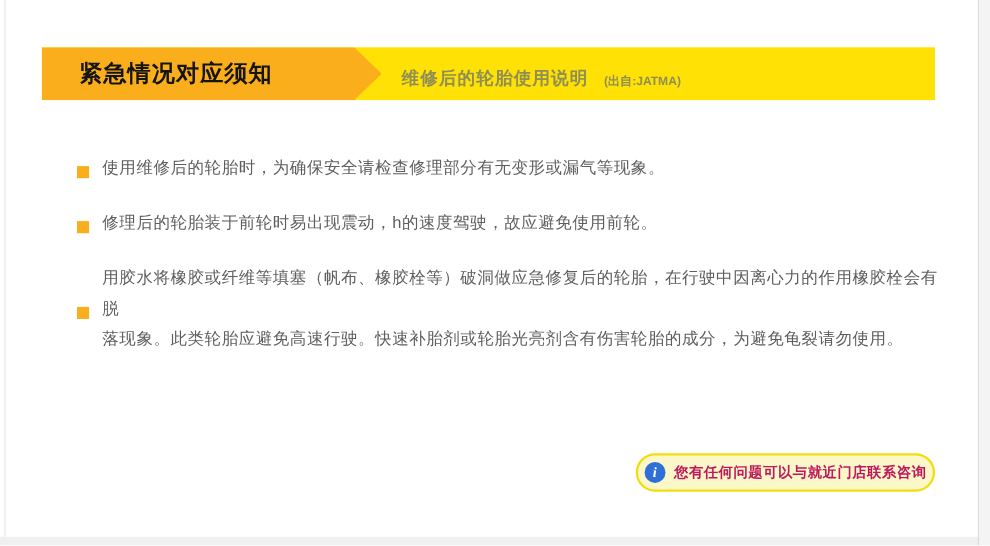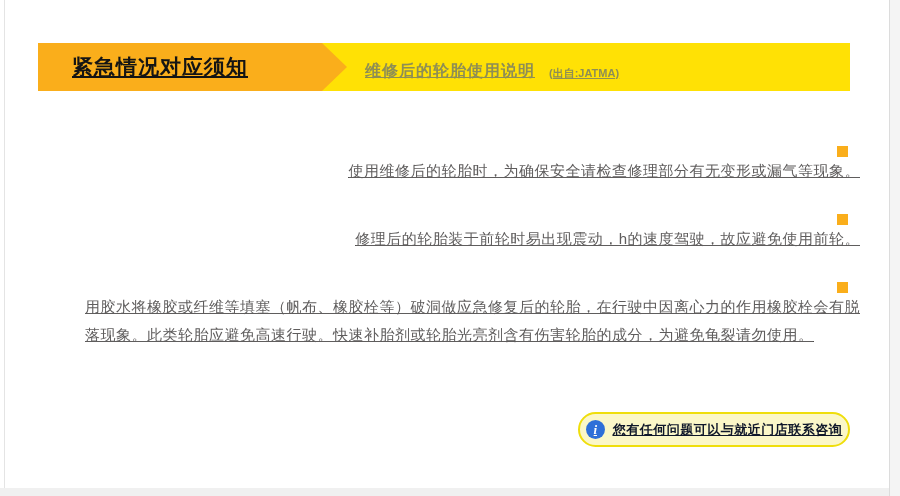--- a/index.html
+++ b/index.html
@@ -1,15 +1,15 @@
 <!DOCTYPE html>
 <html><head>
 <meta charset="utf-8">
 <style>
-  * { margin: 0; padding: 0; box-sizing: border-box; text-decoration: underline; }
+  * { margin: 0; padding: 0; box-sizing: border-box; }
   html, body {
     width: 900px; height: 496px;
     background: #ffffff;
     font-family: "Liberation Sans", "DejaVu Sans", sans-serif;
     overflow: hidden;
     position: relative;
   }
   
   .left-hairline {
     position: absolute; left: 4px; top: 0; width: 1px; height: 488px;
@@ -52,23 +52,22 @@
     font-size: 11px; font-weight: bold; color: #8e8e55;
     margin-left: 14px; margin-top: 4px; text-align: right;
   }
 
   
   .notes {
     position: absolute; left: 70px; top: 139px; width: 790px;
     list-style: none;
   }
   .note-item {
-    display: flex; align-items: flex-end;
+    display: flex; align-items: center;
     margin-bottom: 22px;
-    flex-direction: column;
   }
   .note-bullet {
     flex: 0 0 11px; width: 11px; height: 11px;
     background: #faae1b; margin-top: 7px; margin-right: 12px;
   }
   .note-text {
     font-size: 15px; line-height: 28px; color: #5f5d5d;
     white-space: pre-line; letter-spacing: 0.5px;
   }
 
@@ -81,21 +80,21 @@
   }
   .info-icon {
     width: 19px; height: 19px; border-radius: 50%;
     background: #2e6fd8; color: #ffffff;
     font-size: 13px; font-weight: bold; font-style: italic;
     display: flex; align-items: center; justify-content: center;
     margin-right: 8px; flex: 0 0 19px;
     font-family: "Liberation Serif", "DejaVu Serif", serif;
   }
   .footer-text {
-    font-size: 13px; font-weight: bold; color: #0f172a; letter-spacing: 0.5px;
+    font-size: 13px; font-weight: bold; color: #be185d; letter-spacing: 0.5px;
   }
 </style>
 </head>
 <body>
 
 <div class="left-hairline"></div>
 <div class="bottom-strip"></div>
 <div class="right-gutter"></div>
 
 <div class="header-bar">

